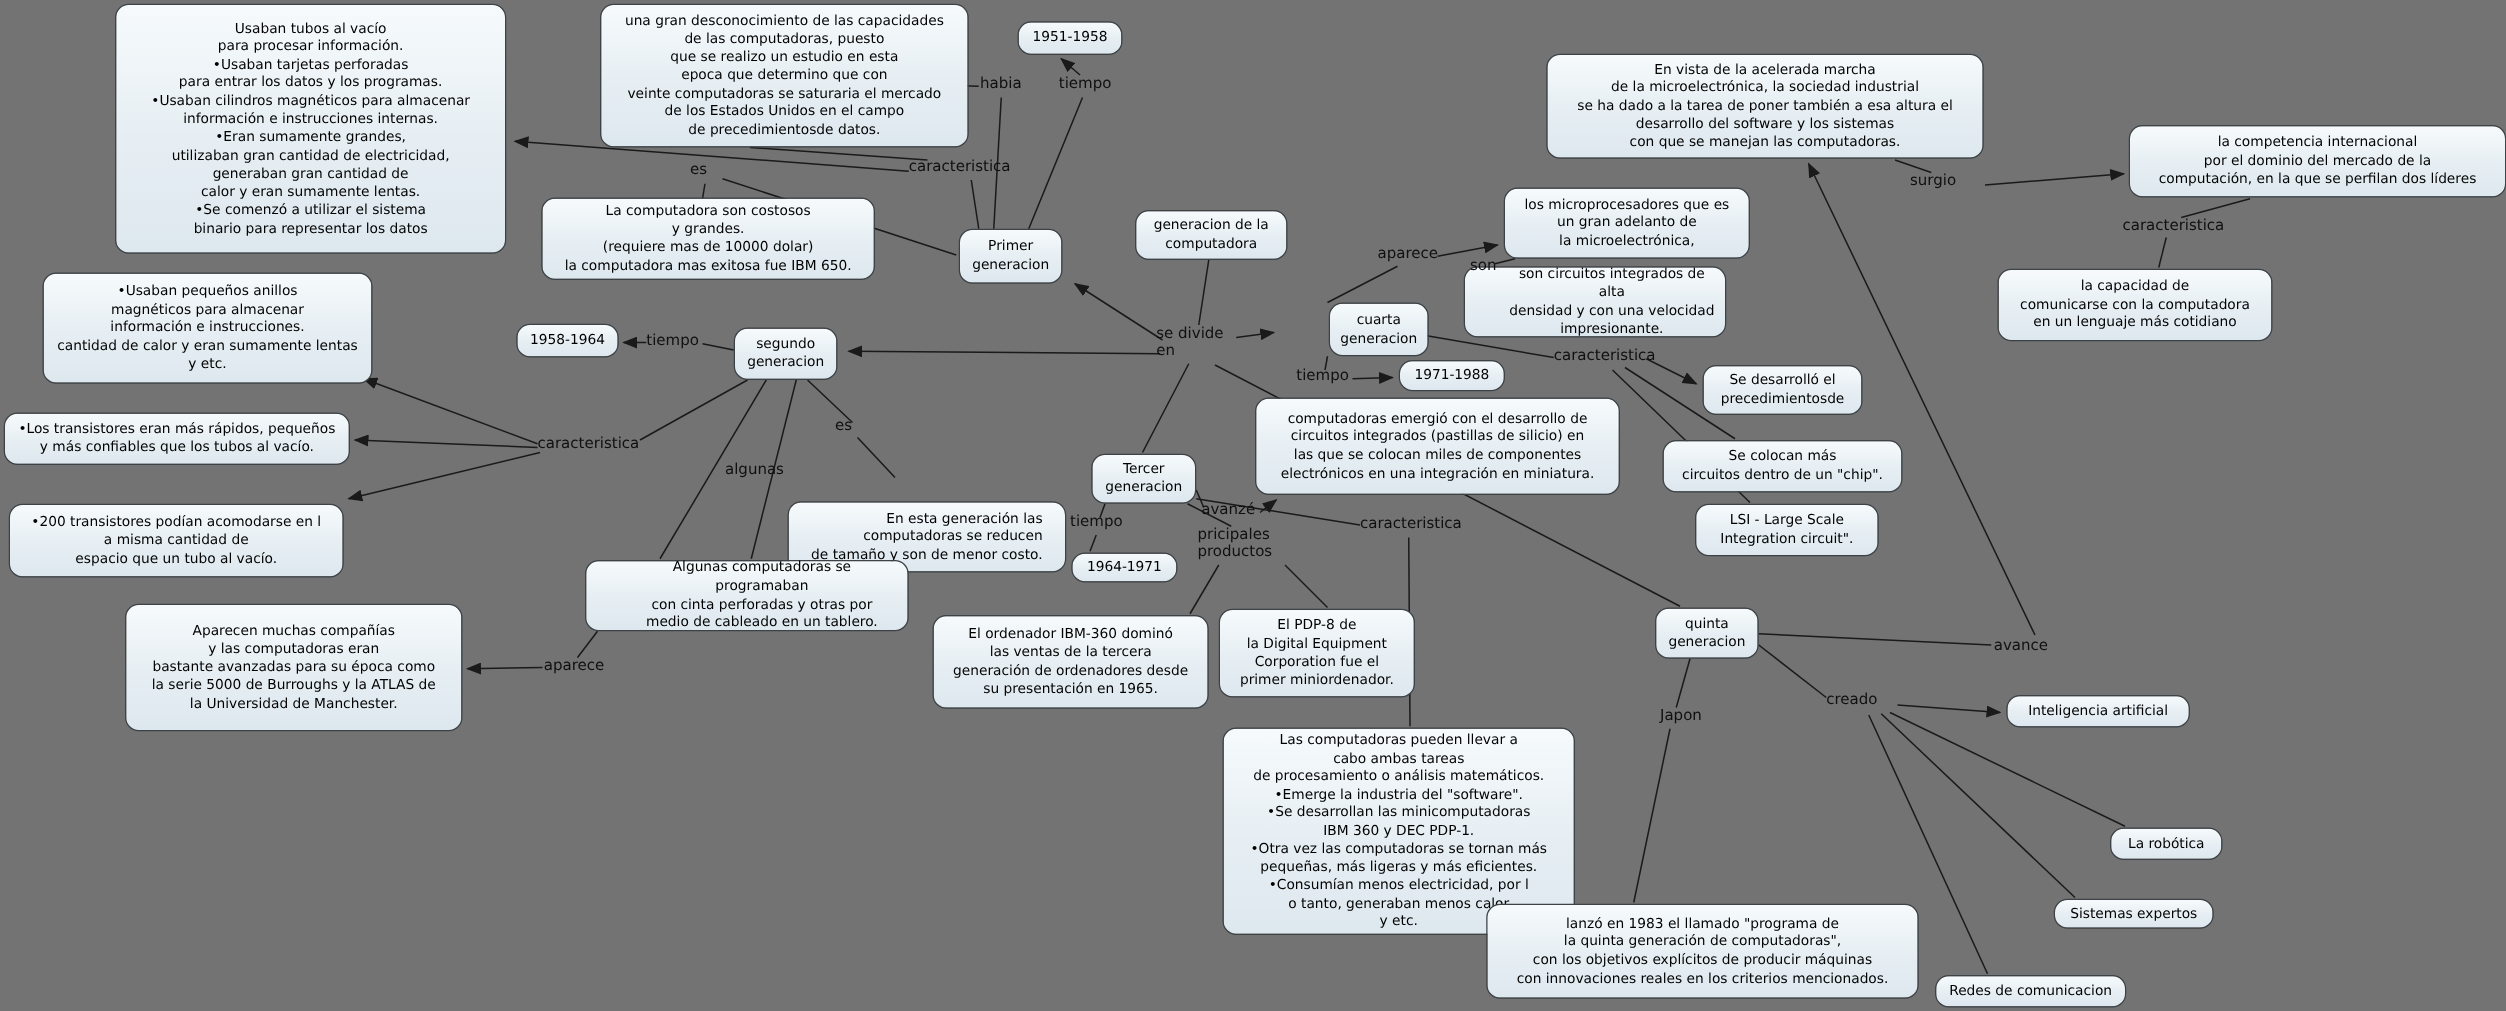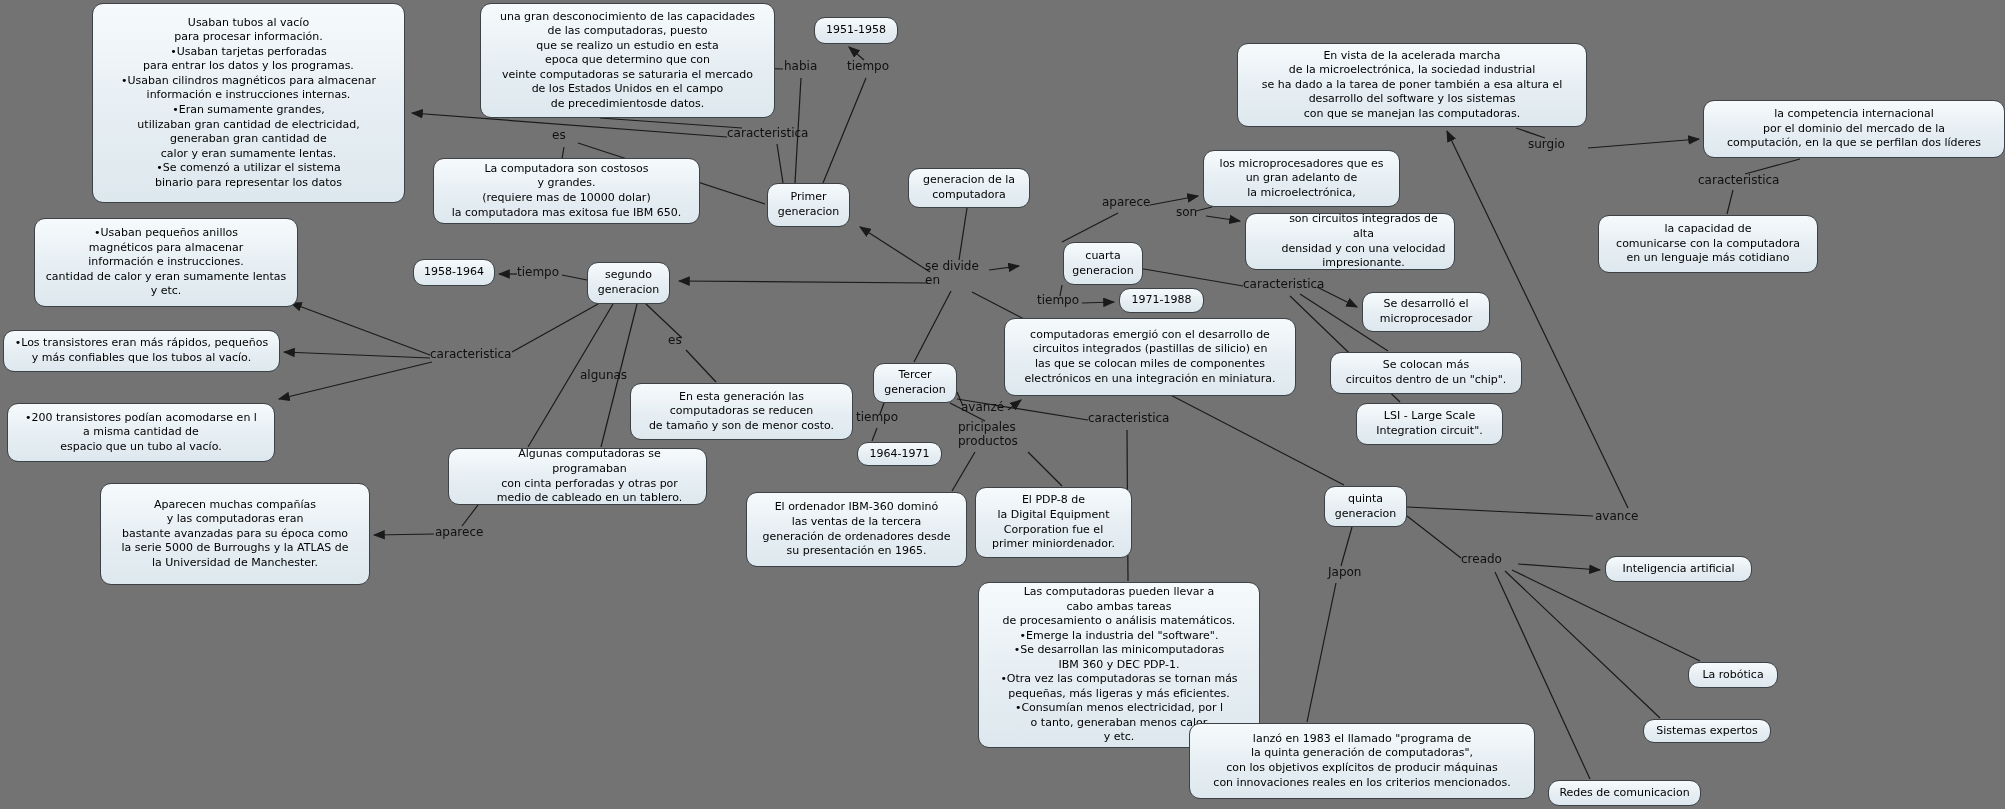--- a/index.html
+++ b/index.html
@@ -112,21 +112,21 @@
 la computadora mas exitosa fue IBM 650.</div>
       <div class="concept" style="left: 767px; top: 183px; width: 83px; height: 44px;">Primer
 generacion</div>
       <div class="concept" style="left: 908px; top: 168px; width: 122px; height: 40px;">generacion de la
 computadora</div>
       <div class="concept" style="left: 1023px; top: 242px; width: 80px; height: 43px; margin-left: 40px;">cuarta
 generacion</div>
       <div class="concept" style="left: 1203px; top: 150px; width: 197px; height: 57px;">los microprocesadores que es
 un gran adelanto de
 la microelectrónica,</div>
-      <div class="concept" style="left: 1245px; top: 213px; width: 210px; height: 57px; padding-left: 35px;">son circuitos integrados de alta
+      <div class="concept" style="left: 1171px; top: 213px; width: 210px; height: 57px; padding-left: 35px;">son circuitos integrados de alta
 densidad y con una velocidad
 impresionante.</div>
       <div class="concept" style="left: 1237px; top: 43px; width: 350px; height: 84px;">En vista de la acelerada marcha
 de la microelectrónica, la sociedad industrial
 se ha dado a la tarea de poner también a esa altura el
 desarrollo del software y los sistemas
 con que se manejan las computadoras.</div>
       <div class="concept" style="left: 1703px; top: 100px; width: 302px; height: 58px;">la competencia internacional
 por el dominio del mercado de la
 computación, en la que se perfilan dos líderes</div>
@@ -144,44 +144,44 @@
       <div class="concept" style="left: 3px; top: 330px; width: 277px; height: 42px;">•Los transistores eran más rápidos, pequeños
 y más confiables que los tubos al vacío.</div>
       <div class="concept" style="left: 7px; top: 403px; width: 268px; height: 59px;">•200 transistores podían acomodarse en l
 a misma cantidad de
 espacio que un tubo al vacío.</div>
       <div class="concept" style="left: 100px; top: 483px; width: 270px; height: 102px;">Aparecen muchas compañías
 y las computadoras eran
 bastante avanzadas para su época como
 la serie 5000 de Burroughs y la ATLAS de
 la Universidad de Manchester.</div>
-      <div class="concept" style="left: 630px; top: 383px; width: 223px; height: 57px;">En esta generación las
+      <div class="concept" style="left: 630px; top: 401px; width: 223px; height: 57px; text-align: right;">En esta generación las
 computadoras se reducen
 de tamaño y son de menor costo.</div>
-      <div class="concept" style="left: 448px; top: 448px; width: 259px; height: 57px; padding-left: 32px;">Algunas computadoras se programaban
+      <div class="concept" style="left: 468px; top: 448px; width: 259px; height: 57px; padding-left: 32px;">Algunas computadoras se programaban
 con cinta perforadas y otras por
 medio de cableado en un tablero.</div>
       <div class="concept" style="left: 873px; top: 363px; width: 84px; height: 40px;">Tercer
 generacion</div>
       <div class="concept" style="left: 857px; top: 442px; width: 85px; height: 24px;">1964-1971</div>
       <div class="concept" style="left: 746px; top: 492px; width: 221px; height: 75px;">El ordenador IBM-360 dominó
 las ventas de la tercera
 generación de ordenadores desde
 su presentación en 1965.</div>
       <div class="concept" style="left: 975px; top: 487px; width: 157px; height: 71px;">El PDP-8 de
 la Digital Equipment
 Corporation fue el
 primer miniordenador.</div>
       <div class="concept" style="left: 1004px; top: 318px; width: 292px; height: 78px;">computadoras emergió con el desarrollo de
 circuitos integrados (pastillas de silicio) en
 las que se colocan miles de componentes
 electrónicos en una integración en miniatura.</div>
       <div class="concept" style="left: 1119px; top: 288px; width: 85px; height: 25px;">1971-1988</div>
       <div class="concept" style="left: 1362px; top: 292px; width: 128px; height: 40px;">Se desarrolló el
-microprocesador</div>
+precedimientosde</div>
       <div class="concept" style="left: 1330px; top: 352px; width: 192px; height: 42px;">Se colocan más
 circuitos dentro de un "chip".</div>
       <div class="concept" style="left: 1356px; top: 403px; width: 147px; height: 42px;">LSI - Large Scale
 Integration circuit".</div>
       <div class="concept" style="left: 1324px; top: 486px; width: 83px; height: 41px;">quinta
 generacion</div>
       <div class="concept" style="left: 978px; top: 582px; width: 282px; height: 166px;">Las computadoras pueden llevar a
 cabo ambas tareas
 de procesamiento o análisis matemáticos.
 •Emerge la industria del "software".

